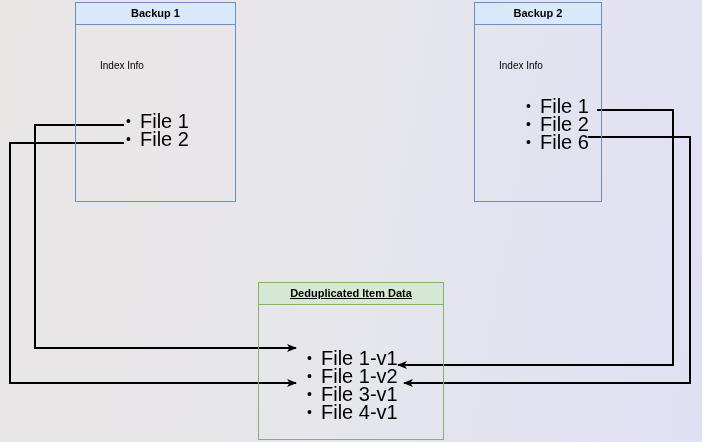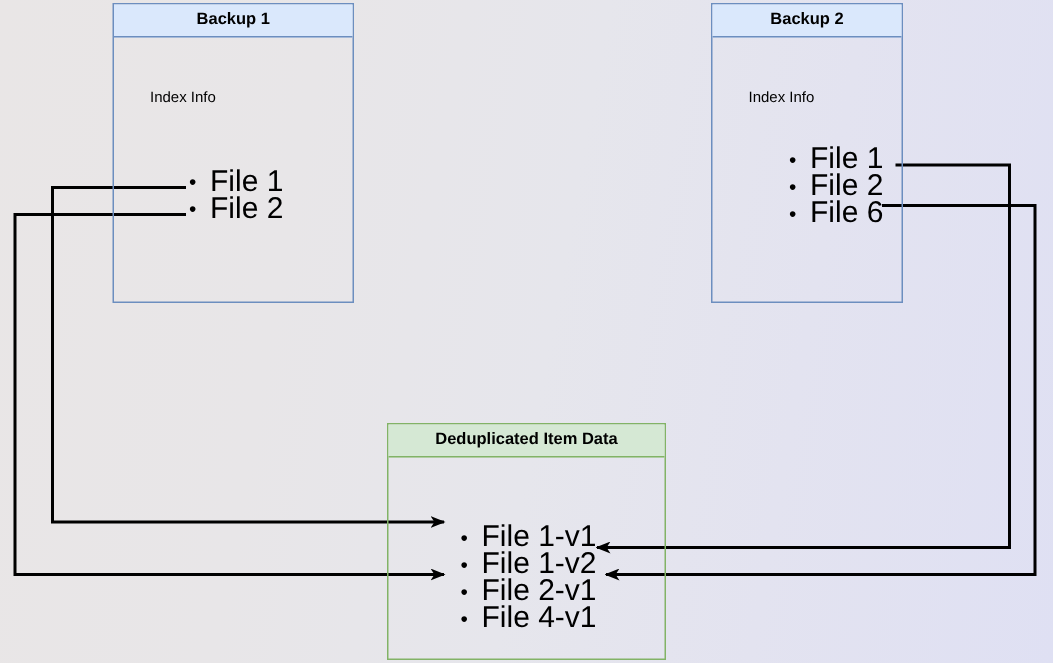--- a/index.html
+++ b/index.html
@@ -125,25 +125,25 @@
     <div class="node-body">
       <span class="index-label" style="left:24px; top:35px;">Index Info</span>
       <ul class="file-list" style="left:51px; top:72px;">
         <li>File 1</li>
         <li>File 2</li>
         <li>File 6</li>
       </ul>
     </div>
   </div>
 
-  <div class="node green-node" style="left:258px; top:282px; width:186px; height:158px;">
+  <div class="node green-node" style="left:258px; top:282px; width:186px; height:158px;text-decoration:underline;">
     <div class="node-header">Deduplicated Item Data</div>
     <div class="node-body">
       <ul class="file-list" style="left:48px; top:44px;">
         <li>File 1-v1</li>
         <li>File 1-v2</li>
-        <li>File 2-v1</li>
+        <li>File 3-v1</li>
         <li>File 4-v1</li>
       </ul>
     </div>
   </div>
 
 </div>
 
 </body></html>

